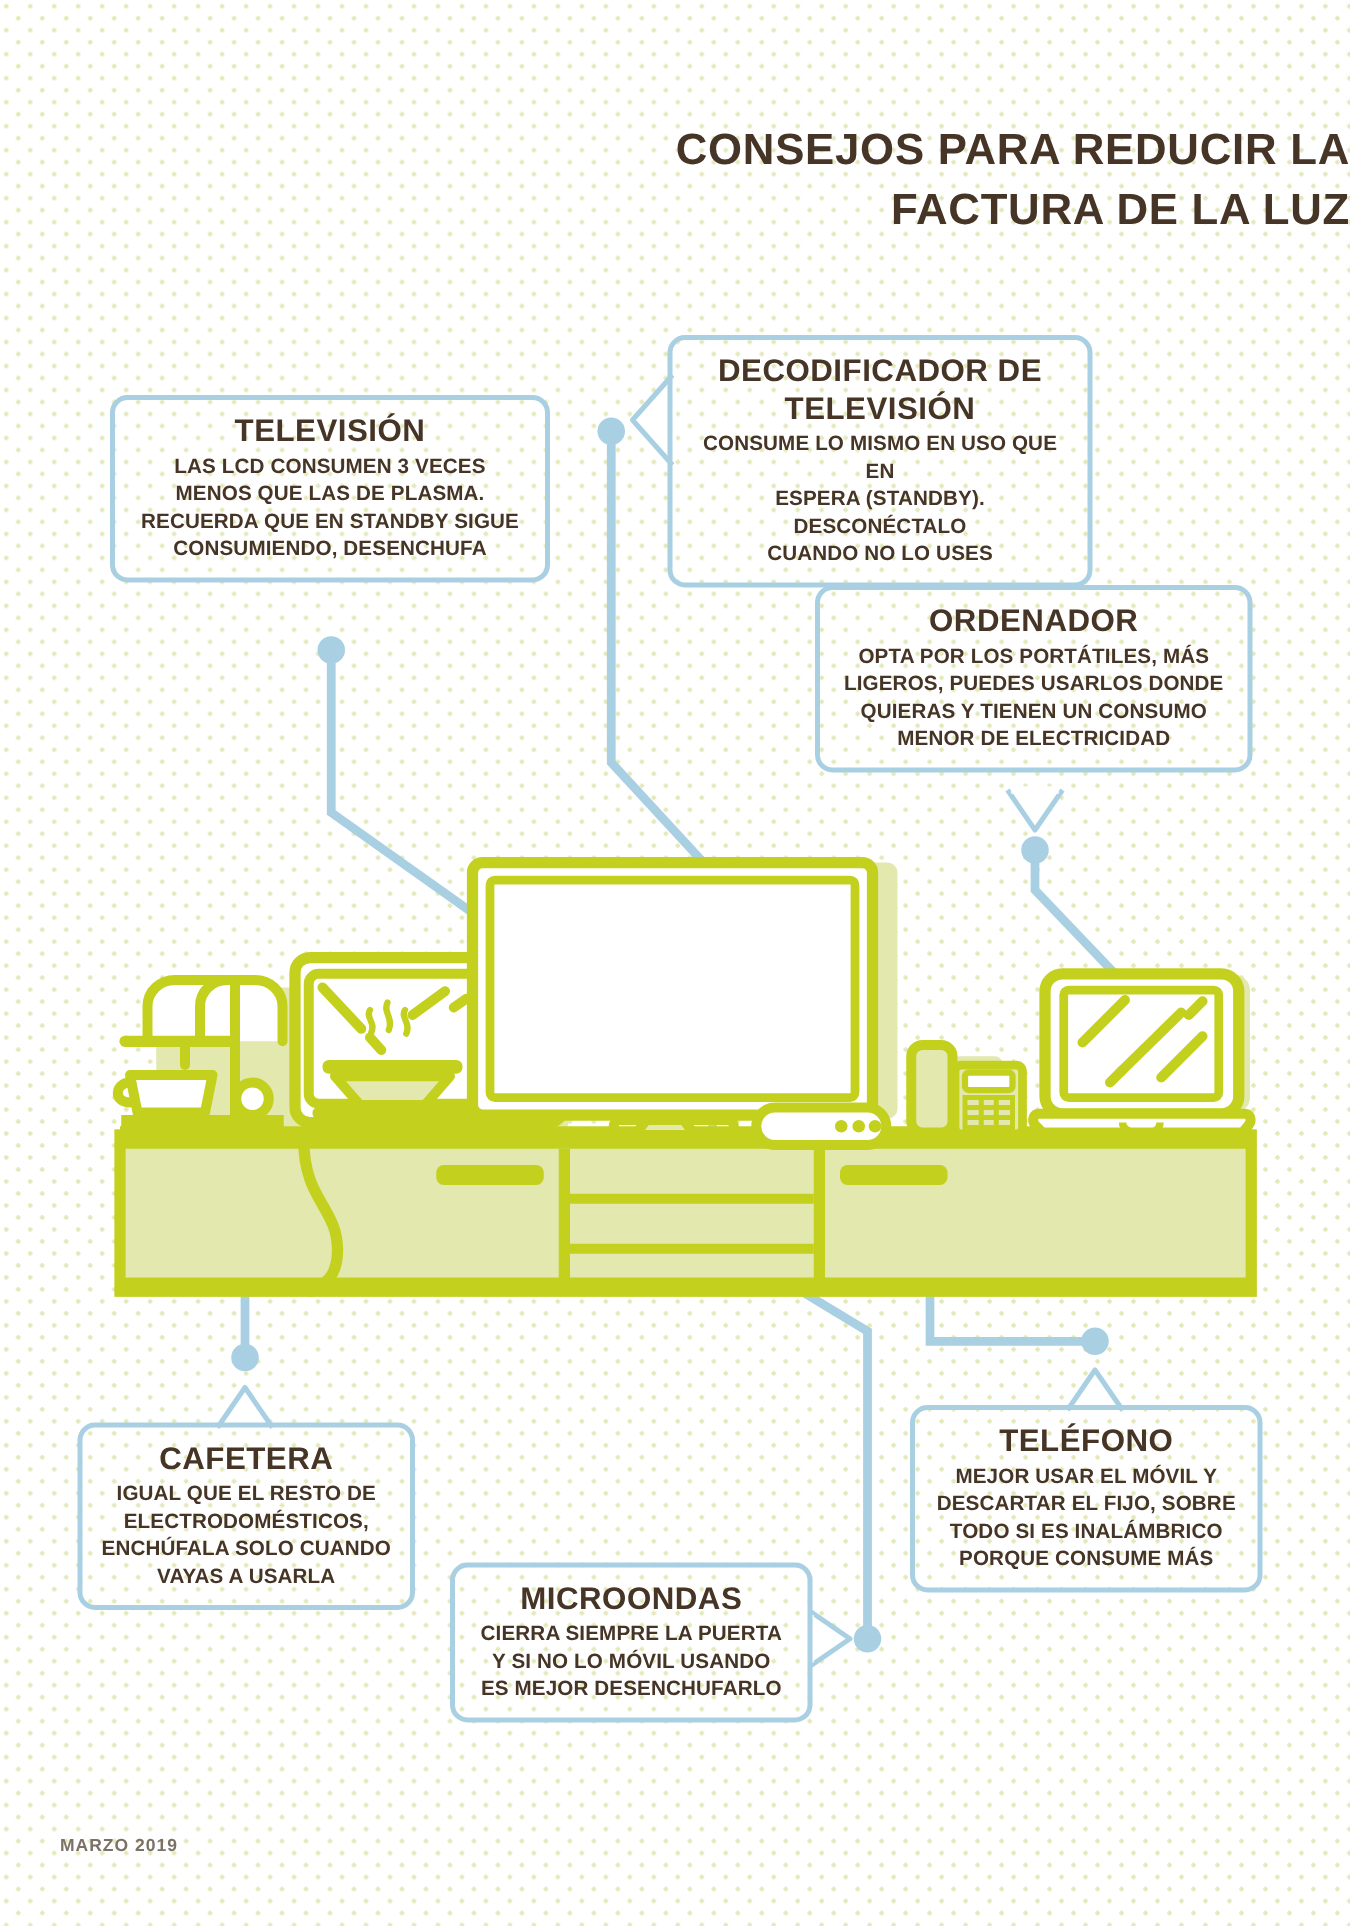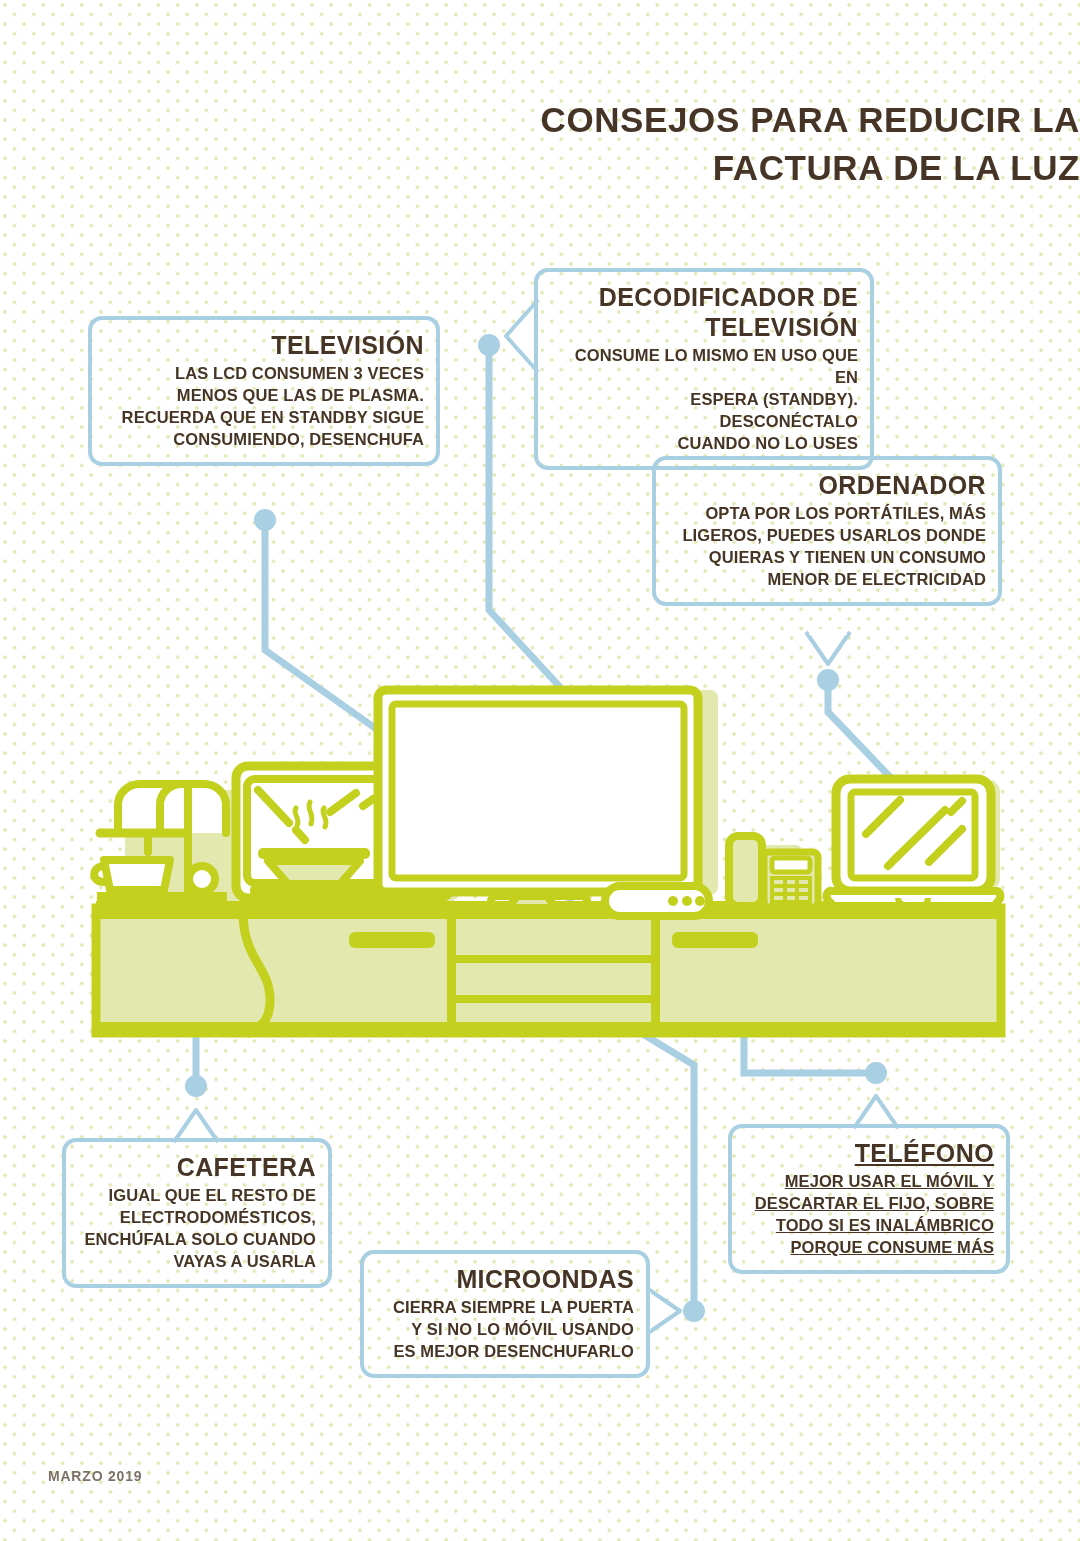--- a/index.html
+++ b/index.html
@@ -57,21 +57,21 @@
     width: 1080px;
     height: 1541px;
   }
 
   
   .callout {
     position: absolute;
     box-sizing: border-box;
     border: 4px solid #a9cfe2;
     border-radius: 14px;
-    text-align: right;
+    text-align: center;
     color: #463527;
     padding: 10px 12px 12px 12px;
   }
   .callout .c-title {
     display: block;
     font-weight: bold;
     font-size: 25px;
     letter-spacing: 0.4px;
     line-height: 30px;
     margin-bottom: 2px;
@@ -304,21 +304,21 @@
       <span style="display:block">DECODIFICADOR DE</span>
       <span style="display:block">TELEVISIÓN</span>
     </span>
     <span class="c-body">
       <span class="bline">CONSUME LO MISMO EN USO QUE EN</span>
       <span class="bline">ESPERA (STANDBY). DESCONÉCTALO</span>
       <span class="bline">CUANDO NO LO USES</span>
     </span>
   </div>
 
-  <div class="callout" style="left:652px; top:456px; width:350px;">
+  <div class="callout" style="left:652px; top:468px; width:350px;">
     <span class="c-title">ORDENADOR</span>
     <span class="c-body">
       <span class="bline">OPTA POR LOS PORTÁTILES, MÁS</span>
       <span class="bline">LIGEROS, PUEDES USARLOS DONDE</span>
       <span class="bline">QUIERAS Y TIENEN UN CONSUMO</span>
       <span class="bline">MENOR DE ELECTRICIDAD</span>
     </span>
   </div>
 
   <div class="callout" style="left:62px; top:1138px; width:270px;">
@@ -333,21 +333,21 @@
 
   <div class="callout" style="left:360px; top:1250px; width:290px;">
     <span class="c-title">MICROONDAS</span>
     <span class="c-body">
       <span class="bline">CIERRA SIEMPRE LA PUERTA</span>
       <span class="bline">Y SI NO LO MÓVIL USANDO</span>
       <span class="bline">ES MEJOR DESENCHUFARLO</span>
     </span>
   </div>
 
-  <div class="callout" style="left:728px; top:1124px; width:282px;text-decoration:underline;">
+  <div class="callout" style="left:728px; top:1124px; width:282px;">
     <span class="c-title">TELÉFONO</span>
     <span class="c-body">
       <span class="bline">MEJOR USAR EL MÓVIL Y</span>
       <span class="bline">DESCARTAR EL FIJO, SOBRE</span>
       <span class="bline">TODO SI ES INALÁMBRICO</span>
       <span class="bline">PORQUE CONSUME MÁS</span>
     </span>
   </div>
 
   <div id="footer-date">MARZO 2019</div>

